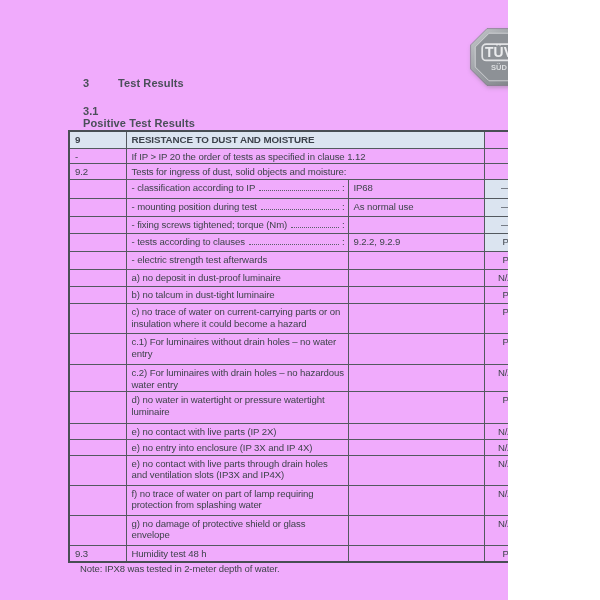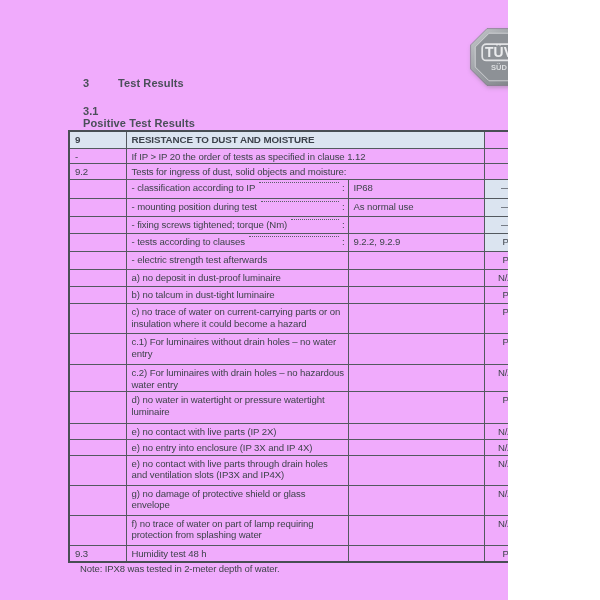--- a/index.html
+++ b/index.html
@@ -58,21 +58,21 @@
     border: 1px solid #53595f;
     vertical-align: top;
     padding: 2px 3px 1px 5px;
     overflow: hidden;
   }
   td.c-clause { padding-left: 5px; }
   td.c-res { text-align: center; padding: 2px 1px 1px 1px; }
   tr.hdr { font-weight: bold; font-size: 9.8px; color: #3c424b; }
   .shade { background: #dbe4f0; }
 
-  .dotline { display: flex; align-items: flex-start; }
+  .dotline { display: flex; align-items: flex-end; }
   .dotline .txt { white-space: nowrap; }
   .dotline .dots {
     flex: 1;
     border-bottom: 1.2px dotted #5a6069;
     margin: 0 3px 2.5px 4px;
     min-width: 8px;
   }
 
   
   .note {
@@ -241,27 +241,27 @@
           <td class="c-res">N/A</td>
         </tr>
         <tr style="height: 30px; padding-left: 8px;">
           <td class="c-clause"></td>
           <td class="c-req">e) no contact with live parts through drain holes and ventilation slots (IP3X and IP4X)</td>
           <td class="c-val"></td>
           <td class="c-res">N/A</td>
         </tr>
         <tr style="height: 30px;">
           <td class="c-clause"></td>
+          <td class="c-req">f) no trace of water on part of lamp requiring protection from splashing water</td>
+          <td class="c-val"></td>
+          <td class="c-res">N/A</td>
+        </tr>
+        <tr style="height: 30px;">
+          <td class="c-clause"></td>
           <td class="c-req">g) no damage of protective shield or glass envelope</td>
-          <td class="c-val"></td>
-          <td class="c-res">N/A</td>
-        </tr>
-        <tr style="height: 30px;">
-          <td class="c-clause"></td>
-          <td class="c-req">f) no trace of water on part of lamp requiring protection from splashing water</td>
           <td class="c-val"></td>
           <td class="c-res">N/A</td>
         </tr>
         <tr style="height: 17px;">
           <td class="c-clause">9.3</td>
           <td class="c-req">Humidity test 48 h</td>
           <td class="c-val"></td>
           <td class="c-res">P</td>
         </tr>
       </tbody>

